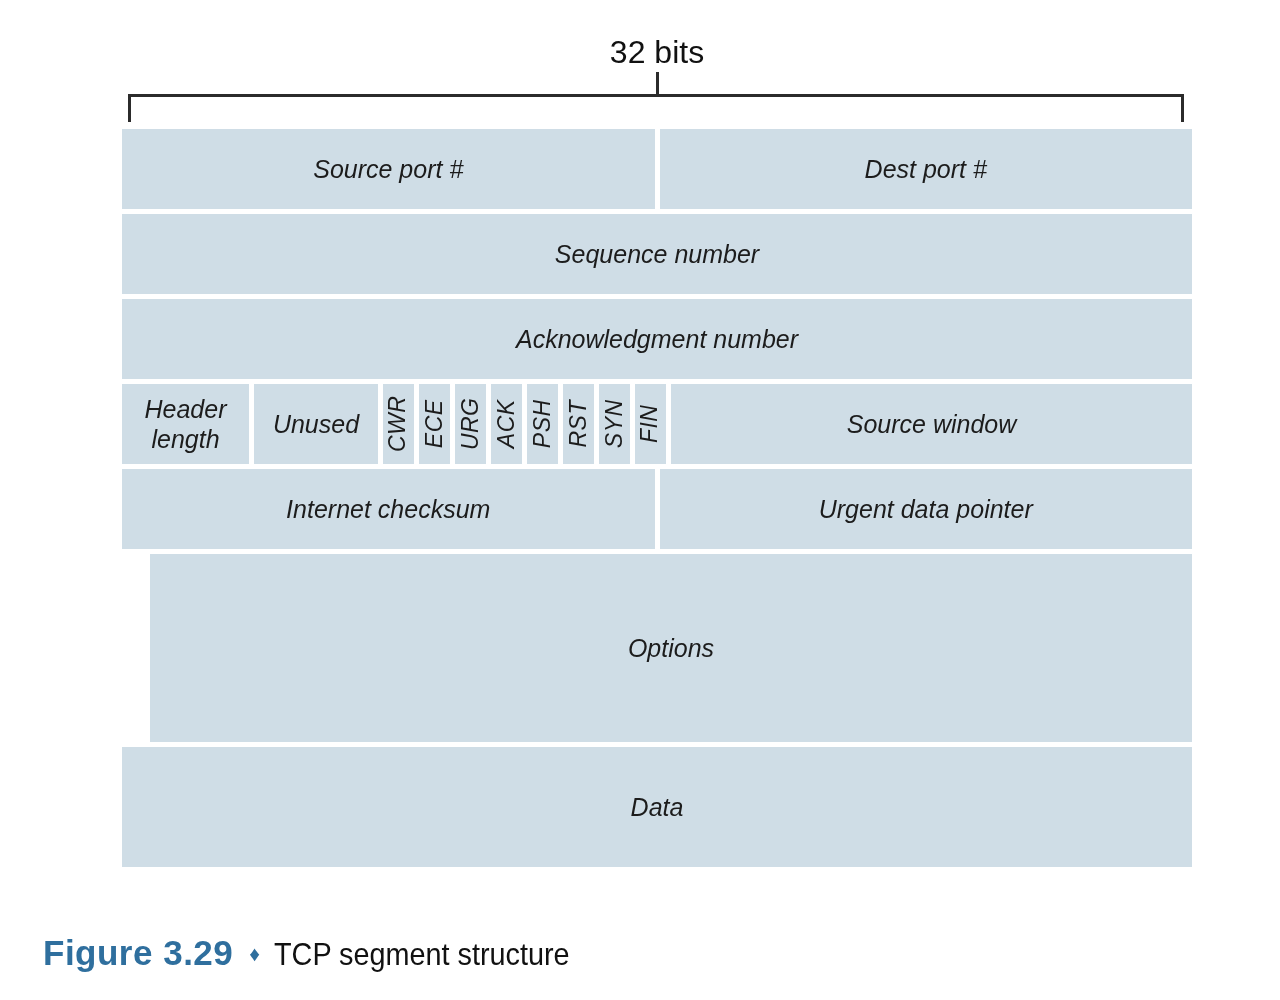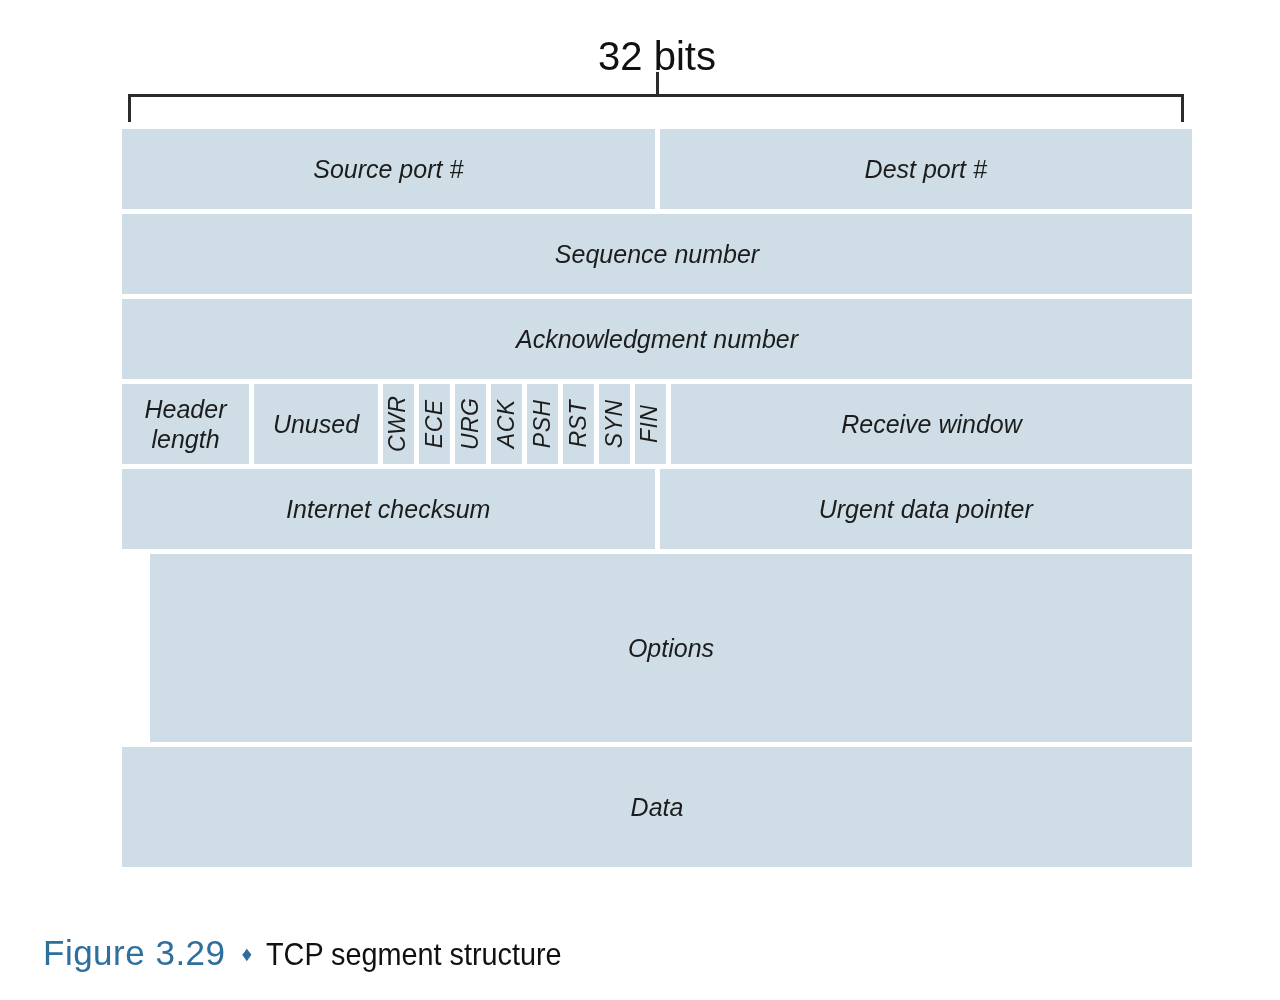--- a/index.html
+++ b/index.html
@@ -19,21 +19,21 @@
     overflow: hidden;
     color: var(--text);
   }
 
   
   .bits-label {
     position: absolute;
     top: 34px;
     left: 657px;
     transform: translateX(-50%);
-    font-size: 40px;
+    font-size: 32px;
     color: #111;
     white-space: nowrap;
   }
   .bracket-line {
     position: absolute;
     left: 128px;
     top: 94px;
     width: 1056px;
     height: 0;
     border-top: 3px solid var(--line);
@@ -88,21 +88,21 @@
   
   .caption {
     position: absolute;
     left: 43px;
     top: 933px;
     display: flex;
     align-items: baseline;
     white-space: nowrap;
   }
   .fig-label {
-    font-weight: 400;
+    font-weight: 700;
     font-size: 35px;
     color: var(--accent);
     letter-spacing: 0.5px;
   }
   .diamond {
     color: var(--accent);
     font-size: 21px;
     margin: 0 14px 0 16px;
     align-self: center;
     line-height: 1;
@@ -161,21 +161,21 @@
         </div>
       <div class="cell h1 flagcell">
           <span class="vtext">RST</span>
         </div>
       <div class="cell h1 flagcell">
           <span class="vtext">SYN</span>
         </div>
       <div class="cell h1 flagcell">
           <span class="vtext">FIN</span>
         </div>
-      <div class="cell h1 rw">Receive window</div>
+      <div class="cell h1 rw">Source window</div>
     </div>
 
     <div class="row">
       <div class="cell h1 half">Internet checksum</div>
       <div class="cell h1 half">Urgent data pointer</div>
     </div>
 
     <div class="row">
       <div class="cell h-options full">Options</div>
     </div>

